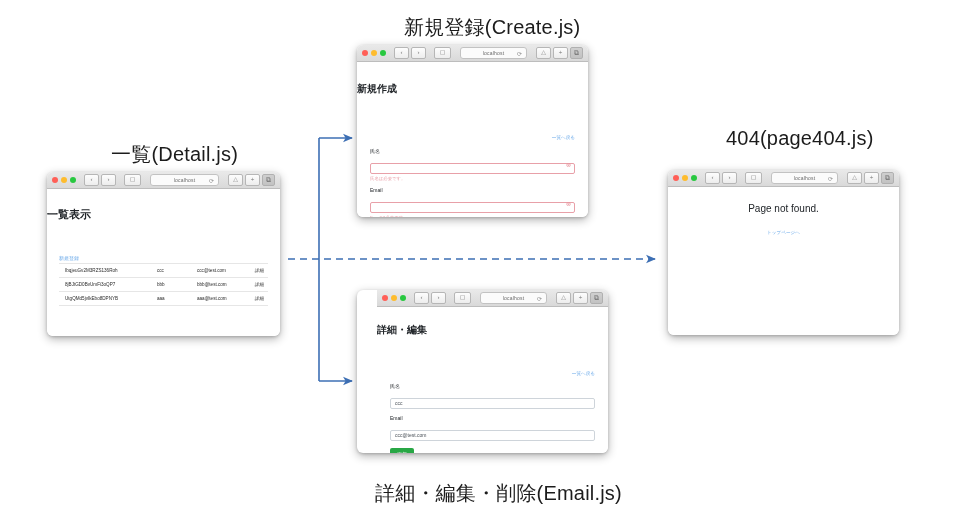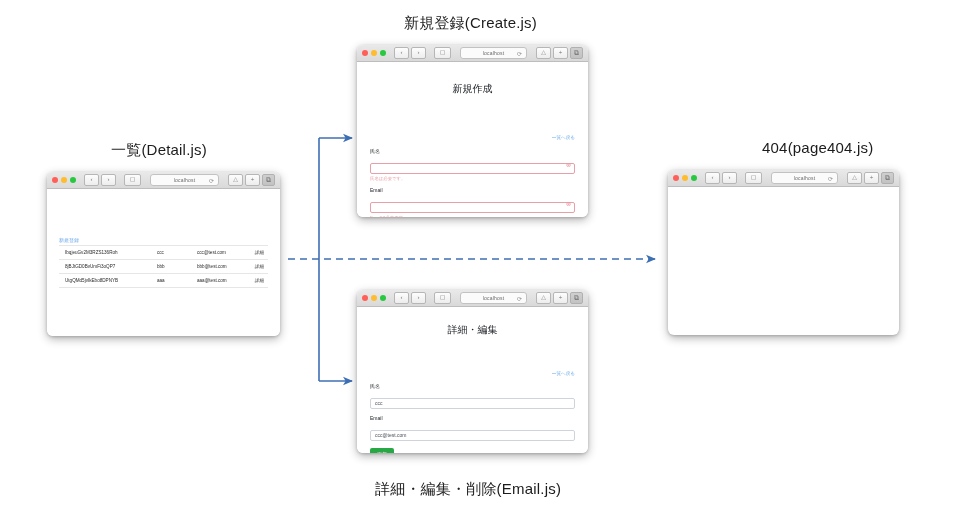--- a/index.html
+++ b/index.html
@@ -3,21 +3,21 @@
 <meta charset="utf-8">
 <style>
   html,body{margin:0;padding:0;}
   body{
     width:955px;height:527px;position:relative;overflow:hidden;
     background:#ffffff;
     font-family:"Liberation Sans","DejaVu Sans",sans-serif;
     color:#1a1a1a;
   }
   .caption{
-    position:absolute;font-size:15px;color:#1c1c1c;white-space:nowrap;
+    position:absolute;font-size:20px;color:#1c1c1c;white-space:nowrap;
     letter-spacing:.2px;
   }
 
   
   .win{
     position:absolute;background:#ffffff;border-radius:6px;
     box-shadow:0 3px 10px rgba(0,0,0,.30), 0 1px 3px rgba(0,0,0,.18);
     overflow:hidden;
   }
   .chrome{
@@ -52,21 +52,21 @@
   .rightbtns{display:flex;gap:2px;}
   .tabplus{
     width:11px;height:10px;border-radius:2px;
     background:linear-gradient(#cfcfcf,#c2c2c2);border:1px solid #b0b0b0;
     font-size:7px;line-height:9px;text-align:center;color:#6b6b6b;
   }
   .page{background:#fff;height:calc(100% - 17px);position:relative;}
 
   
   .ptitle{
-    text-align:center;font-weight:400;color:#212529;
+    font-weight:700;color:#212529;
   }
   .backlink{color:#6aa9e9;text-decoration:none;}
   .flabel{color:#212529;}
   .finput{
     box-sizing:border-box;width:100%;border:1px solid #ced4da;border-radius:2px;
     background:#fff;
   }
   .finput.invalid{border-color:#e8a0a8;}
   .ferr{color:#e9a2aa;}
   .fvalue{color:#495057;}
@@ -107,21 +107,21 @@
 
   <line x1="319" y1="138" x2="319" y2="381" stroke="#3d6fb4" stroke-width="1.6"></line>
 
   <line x1="319" y1="138" x2="352" y2="138" stroke="#3d6fb4" stroke-width="1.6" marker-end="url(#arw)"></line>
 
   <line x1="319" y1="381" x2="352" y2="381" stroke="#3d6fb4" stroke-width="1.6" marker-end="url(#arw)"></line>
 </svg>
 
 <div class="caption" style="left:404px;top:14px;">新規登録(Create.js)</div>
 <div class="caption" style="left:111px;top:141px;">一覧(Detail.js)</div>
-<div class="caption" style="left:726px;top:139px;margin-left:36px;">404(page404.js)</div>
+<div class="caption" style="left:726px;top:127px;">404(page404.js)</div>
 <div class="caption" style="left:375px;top:480px;">詳細・編集・削除(Email.js)</div>
 
 <div class="win" style="left:47px;top:172px;width:233px;height:164px;">
   <div class="chrome">
     <div class="lights">
       <div class="dot r"></div>
       <div class="dot y"></div>
       <div class="dot g"></div>
     </div>
     <div class="navbtns">
@@ -133,20 +133,21 @@
       <span>localhost</span>
       <div class="reload">⟳</div>
     </div>
     <div class="rightbtns">
       <div class="cbtn">△</div>
       <div class="cbtn">＋</div>
       <div class="tabplus">⧉</div>
     </div>
   </div>
   <div class="page">
+    <div class="ptitle" style="font-size:11px;margin-top:18px;">一覧表示</div>
     <div class="newlink" style="position:absolute;left:12px;top:48px;font-size:5px;">新規登録</div>
     <table class="tbl" style="position:absolute;left:12px;top:56px;width:209px;font-size:4.6px;">
       <tbody>
         <tr>
           <td style="padding-left:6px;width:92px;">IbqjeuGv2M3RZS136Roh</td>
           <td style="width:40px;">ccc</td>
           <td style="width:50px;">ccc@test.com</td>
           <td class="detaillink" style="text-align:right;padding-right:4px;">詳細</td>
         </tr>
         <tr>
@@ -204,21 +205,21 @@
       <div style="position:relative;">
         <input class="finput invalid" style="height: 11px; font-size: 5px; padding: 0px 10px 0px 3px;" value="">
         <span class="invalid-mark">⊗</span>
       </div>
       <div class="ferr" style="font-size:4.4px;margin-top:2px;">Emailは必要です。</div>
 
     </div>
   </div>
 </div>
 
-<div class="win" style="left:357px;top:290px;width:231px;height:163px;">
+<div class="win" style="left:357px;top:290px;width:231px;height:163px;padding-left:20px;">
   <div class="chrome">
     <div class="lights">
       <div class="dot r"></div>
       <div class="dot y"></div>
       <div class="dot g"></div>
     </div>
     <div class="navbtns">
       <div class="cbtn">‹</div>
       <div class="cbtn">›</div>
     </div>
@@ -266,13 +267,17 @@
     <div class="urlbar">
       <span>localhost</span>
       <div class="reload">⟳</div>
     </div>
     <div class="rightbtns">
       <div class="cbtn">△</div>
       <div class="cbtn">＋</div>
       <div class="tabplus">⧉</div>
     </div>
   </div>
+  <div class="page">
+    <div style="text-align:center;margin-top:16px;font-size:10px;color:#212529;">Page not found.</div>
+    <div class="backlink" style="text-align:center;margin-top:16px;font-size:4.6px;">トップページへ</div>
+  </div>
 </div>
 
 </body></html>

